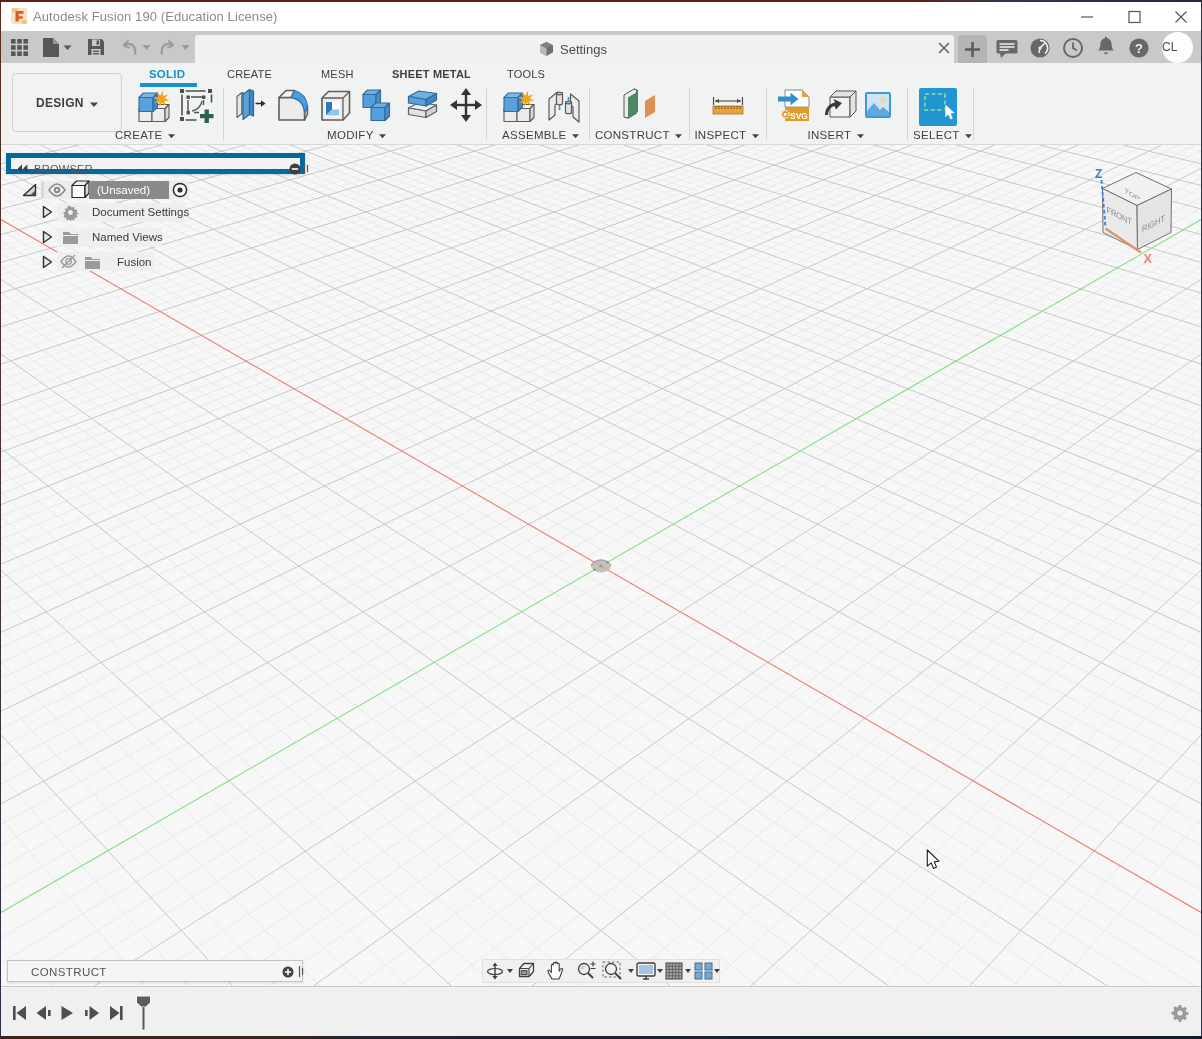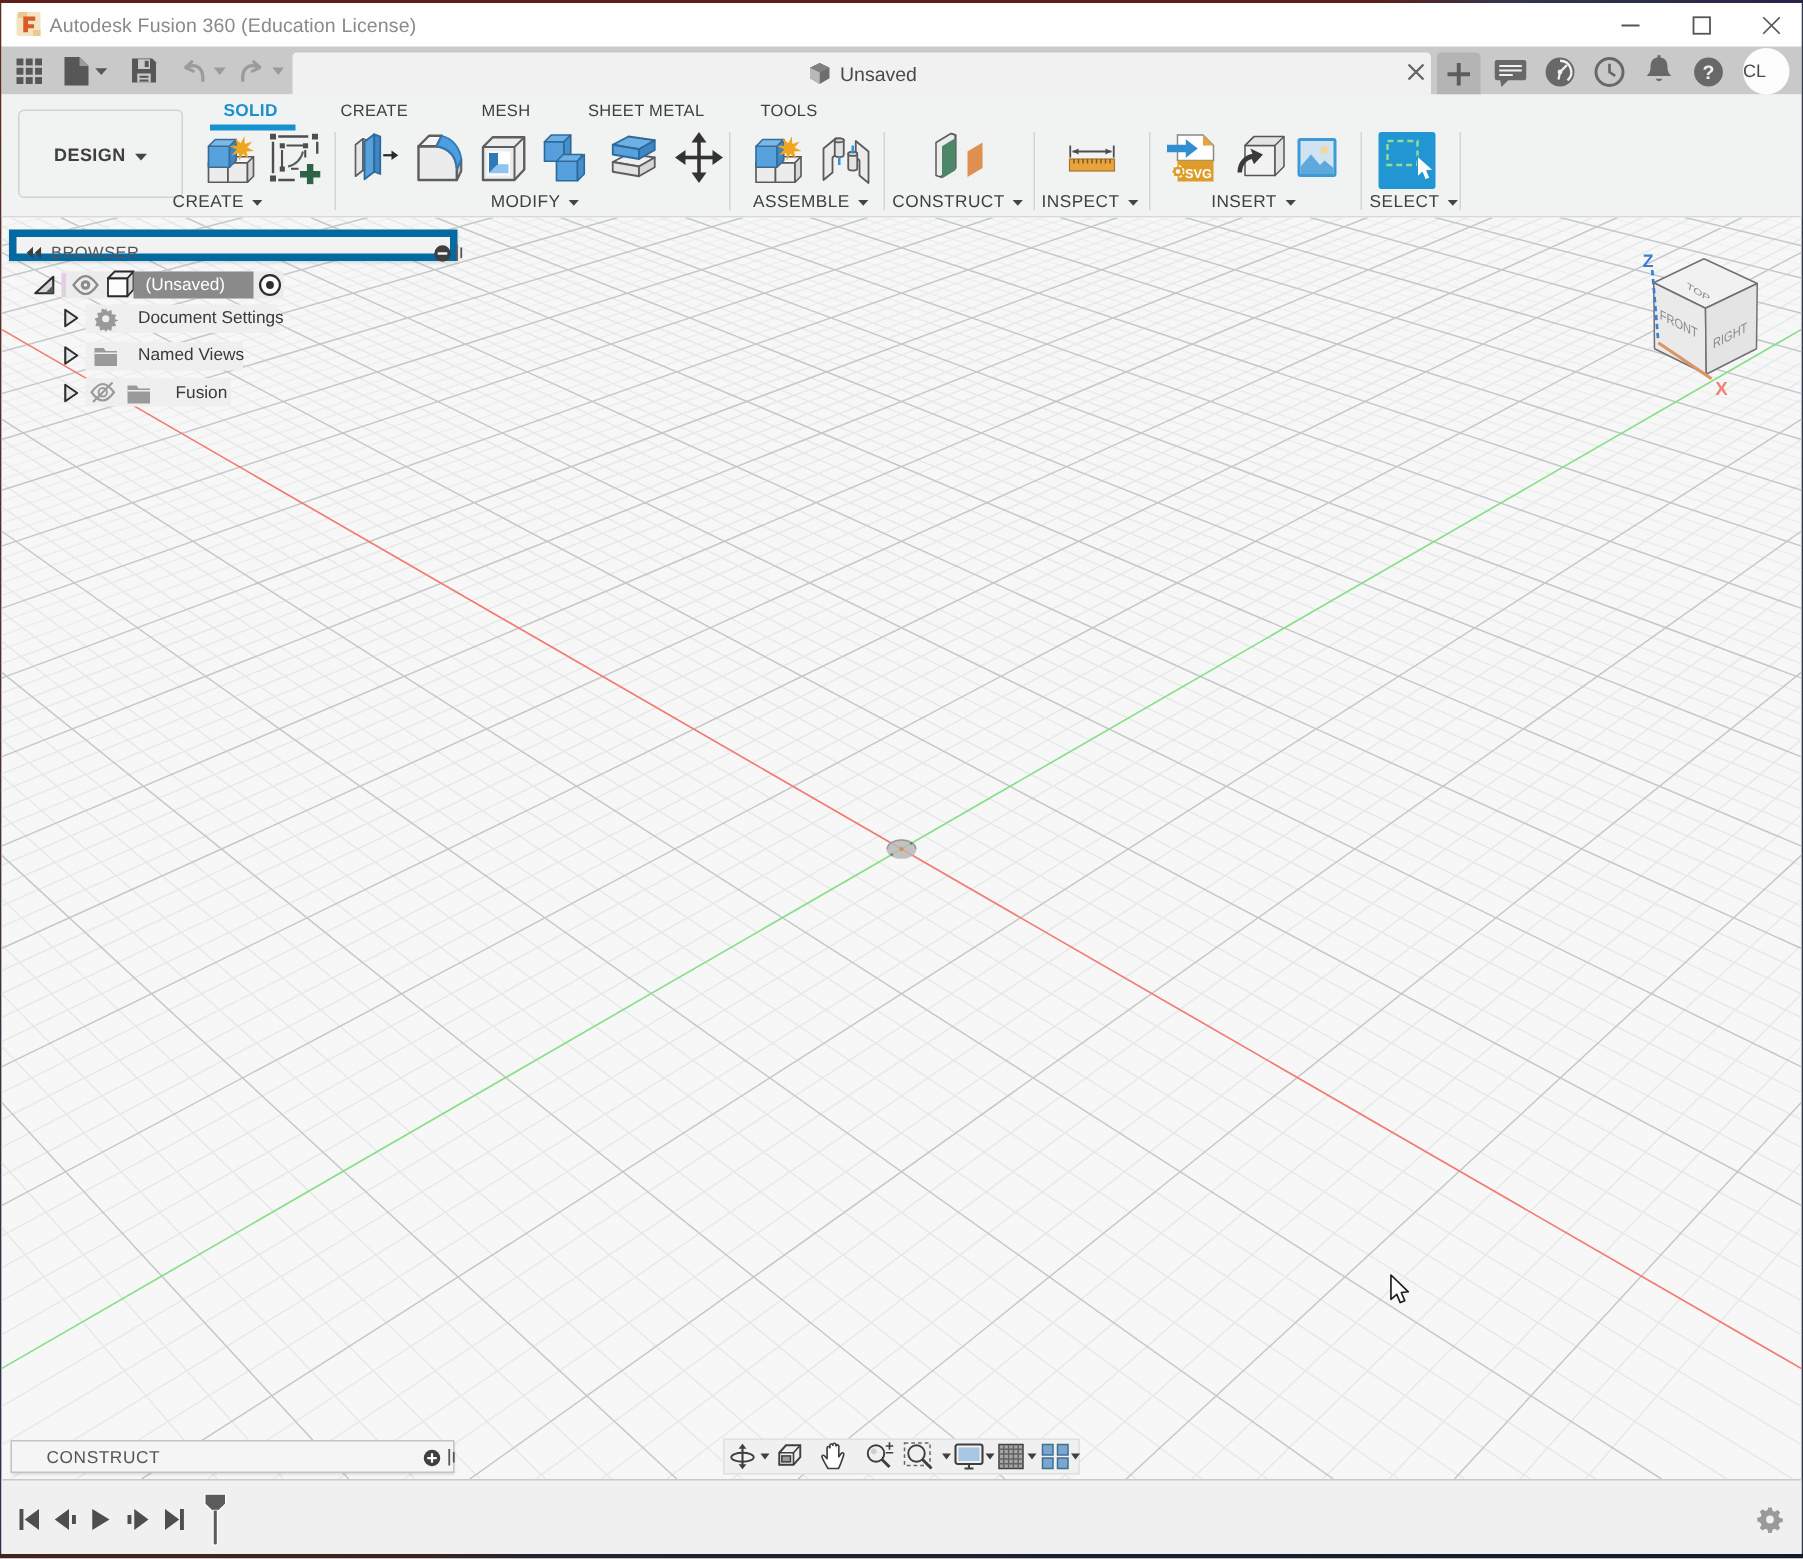--- a/index.html
+++ b/index.html
@@ -12,21 +12,21 @@
 <div class="abs" style="left:1201px;top:2px;width:1px;height:1034px;background:#33344d"></div>
 <div class="abs" style="left:0;top:1036px;width:1202px;height:3px;background:linear-gradient(90deg,#41251d 0%,#3a2420 24%,#232433 30%,#1a2030 65%,#141b2c 100%)"></div>
 
 <div class="abs" style="left:1px;top:2px;width:1200px;height:29px;background:#fff">
  <svg class="abs" style="left:9px;top:5px" width="18" height="18" viewBox="0 0 18 18">
   <rect x="1" y="1" width="16" height="16" rx="2" fill="#f3e3c3"></rect>
   <path d="M2 1h6v4h-6z" fill="#eac98e"></path>
       <path d="M12 13h5v4h-5z" fill="#eac98e"></path>
   <path d="M5.5 14.5V4h8v2.8H8.7v2.4h4v2.6h-4v2.7z" fill="#d85c27"></path>
  </svg>
- <span class="abs" style="left:32px;top:7px;font-size:13px;color:#8a8a8a;letter-spacing:.1px">Autodesk Fusion 360 (Education License)</span>
+ <span class="abs" style="left:32px;top:7px;font-size:13px;color:#8a8a8a;letter-spacing:.1px">Autodesk Fusion 190 (Education License)</span>
  <svg class="abs" style="left:1075px;top:7px" width="22" height="16" viewBox="0 0 22 16">
       <path d="M5 8h12" stroke="#555" stroke-width="1.2"></path>
     </svg>
  <svg class="abs" style="left:1122px;top:7px" width="22" height="16" viewBox="0 0 22 16">
       <rect x="6" y="2.5" width="11" height="11" fill="none" stroke="#555" stroke-width="1.2"></rect>
     </svg>
  <svg class="abs" style="left:1169px;top:7px" width="22" height="16" viewBox="0 0 22 16">
       <path d="M5.5 2.5l11 11M16.5 2.5l-11 11" stroke="#555" stroke-width="1.1"></path>
     </svg>
 </div>
@@ -71,21 +71,21 @@
   <path d="M23.5 7h8l-4 5z" fill="#9b9b9b"></path>
  </svg>
 </div>
 
 <div class="abs" style="left:195px;top:35px;width:759px;height:28px;background:#f1f1f1;border-radius:3px 3px 0 0"></div>
 <svg class="abs" style="left:538px;top:41px" width="17" height="16" viewBox="0 0 17 16">
  <path d="M8.5 1 15 4.2v7L8.5 15 2 11.2v-7z" fill="#6e6e6e"></path>
  <path d="M2 4.2 8.5 7.4 15 4.2 8.5 1z" fill="#808080"></path>
  <path d="M2 4.2 8.5 7.4V15L2 11.2z" fill="#b9b9b9"></path>
 </svg>
-<span class="abs" style="left:560px;top:42px;font-size:13px;color:#4a4a4a">Unsaved</span>
+<span class="abs" style="left:560px;top:42px;font-size:13px;color:#4a4a4a">Settings</span>
 <svg class="abs" style="left:936px;top:40px" width="16" height="16" viewBox="0 0 16 16">
     <path d="M3 3l10 10M13 3L3 13" stroke="#666" stroke-width="1.6"></path>
   </svg>
 <div class="abs" style="left:958px;top:35px;width:29px;height:28px;background:#b4b4b4;border-radius:3px 3px 0 0"></div>
 <svg class="abs" style="left:962px;top:39px" width="21" height="21" viewBox="0 0 21 21">
     <path d="M10.5 3v15M3 10.5h15" stroke="#5c5c5c" stroke-width="2.6"></path>
   </svg>
 <svg class="abs" style="left:995px;top:38px" width="24" height="22" viewBox="0 0 24 22">
  <rect x="1.5" y="2" width="21" height="13.5" rx="1.5" fill="#686868"></rect>
  <path d="M5 15l1 5 5-5z" fill="#686868"></path>
@@ -115,21 +115,21 @@
 
 <div class="abs" style="left:1px;top:63px;width:1200px;height:82px;background:#f1f2f2;border-bottom:1px solid #d8d8d8"></div>
 <div class="abs" style="left:12px;top:73px;width:110px;height:59px;background:#f1f2f2;border:1px solid #d2d2d2;border-radius:4px"></div>
 <span class="abs" style="left:36px;top:96px;font-size:12px;font-weight:bold;color:#3f3f3f;letter-spacing:.3px">DESIGN</span>
 <svg class="abs" style="left:89px;top:101px" width="10" height="7" viewBox="0 0 10 7">
     <path d="M1 1.5h8L5 6z" fill="#444"></path>
   </svg>
 <span class="abs" style="left:149px;top:68px;font-size:11.5px;font-weight:bold;color:#1891d1;letter-spacing:.2px">SOLID</span>
 <span class="abs" style="left:227px;top:68px;font-size:11px;font-weight:normal;color:#3f3f3f;letter-spacing:.2px">CREATE</span>
 <span class="abs" style="left:321px;top:68px;font-size:11px;font-weight:normal;color:#3f3f3f;letter-spacing:.2px">MESH</span>
-<span class="abs" style="left:392px;top:68px;font-size:11px;font-weight:normal;color:#3f3f3f;letter-spacing:.2px">SHEET METAL</span>
+<span class="abs" style="left:392px;top:68px;font-size:11px;font-weight:bold;color:#3f3f3f;letter-spacing:.2px">SHEET METAL</span>
 <span class="abs" style="left:507px;top:68px;font-size:11px;font-weight:normal;color:#3f3f3f;letter-spacing:.2px">TOOLS</span>
 <div class="abs" style="left:140px;top:83px;width:57px;height:4px;background:#1891d1"></div>
 <div class="abs" style="left:115px;top:129px;width:120px;font-size:11.5px;color:#3f3f3f;letter-spacing:.3px">CREATE <svg width="9" height="6" viewBox="0 0 10 7" style="margin-left:1px">
       <path d="M1 1.5h8L5 6z" fill="#444"></path>
     </svg></div>
 <div class="abs" style="left:297px;top:129px;width:120px;text-align:center;font-size:11.5px;color:#3f3f3f;letter-spacing:.3px">MODIFY <svg width="9" height="6" viewBox="0 0 10 7" style="margin-left:1px">
       <path d="M1 1.5h8L5 6z" fill="#444"></path>
     </svg></div>
 <div class="abs" style="left:481px;top:129px;width:120px;text-align:center;font-size:11.5px;color:#3f3f3f;letter-spacing:.3px">ASSEMBLE <svg width="9" height="6" viewBox="0 0 10 7" style="margin-left:1px">
       <path d="M1 1.5h8L5 6z" fill="#444"></path>

